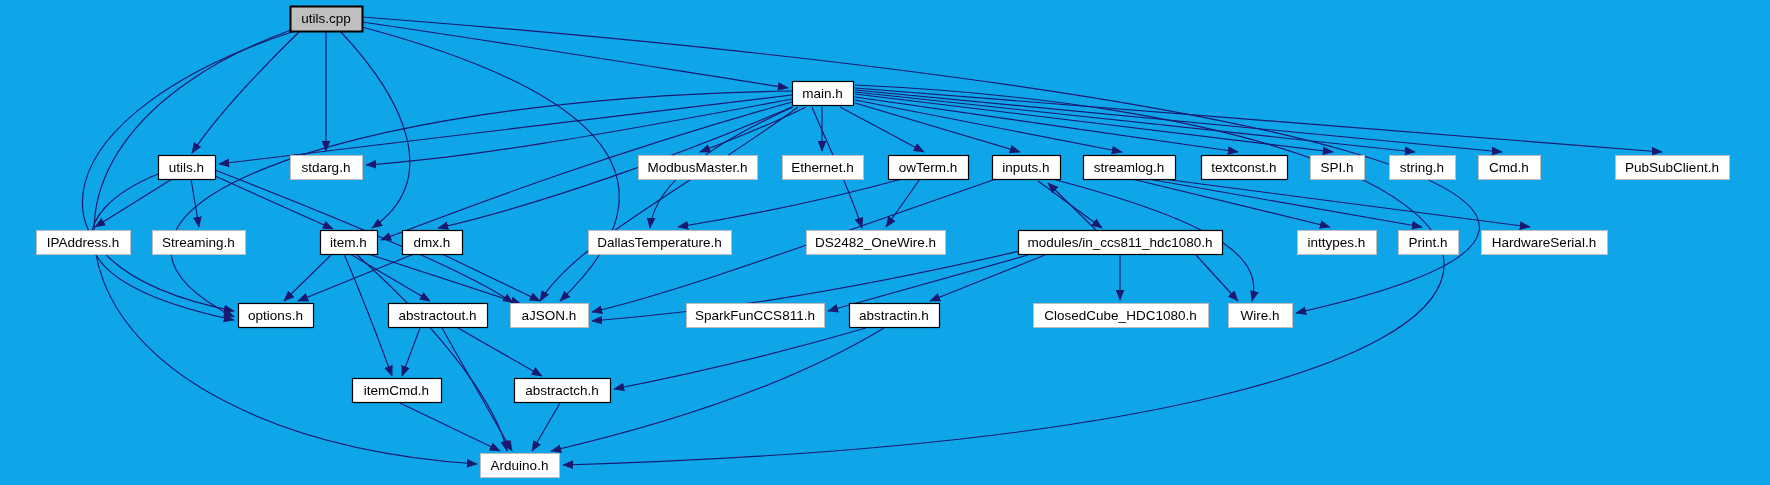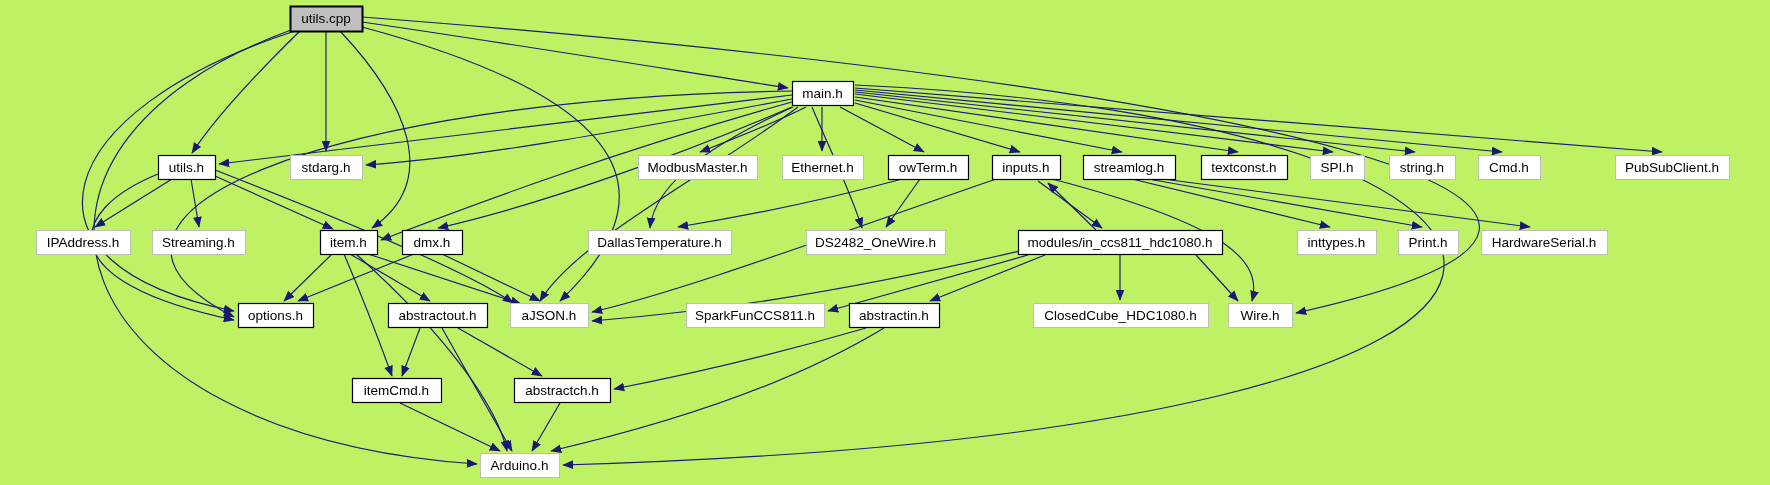--- a/index.html
+++ b/index.html
@@ -1,17 +1,17 @@
 <!DOCTYPE html>
 <html><head>
 <meta charset="utf-8">
 <style>
   html,body{margin:0;padding:0;background:#ffffff;}
   body{font-family:"Liberation Sans","DejaVu Sans",sans-serif;}
-  .graph-wrap{position:relative;width:1770px;height:485px;background:#bef264;overflow:hidden;}
+  .graph-wrap{position:relative;width:1770px;height:485px;background:#0ea5e9;overflow:hidden;}
   svg{display:block;}
   .node-rect{fill:#ffffff;}
   .node-rect.internal{stroke:#000000;stroke-width:1.2;}
   .node-rect.external{stroke:#bdbdbd;stroke-width:1;}
   .node-rect.current{fill:#bfbfbf;stroke:#000000;stroke-width:2;}
   .node-label{fill:#000000;font-size:13.5px;font-family:"Liberation Sans","DejaVu Sans",sans-serif;}
   .edge{fill:none;stroke-width:1.15;}
 </style>
 </head>
 <body>

